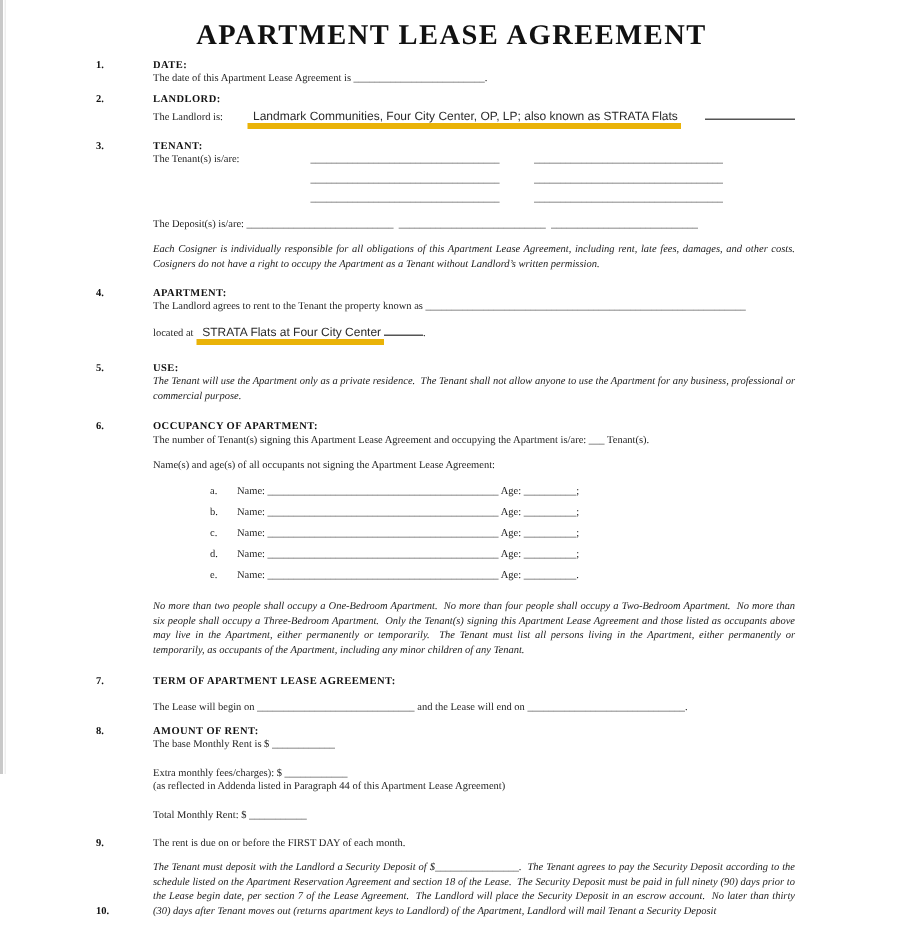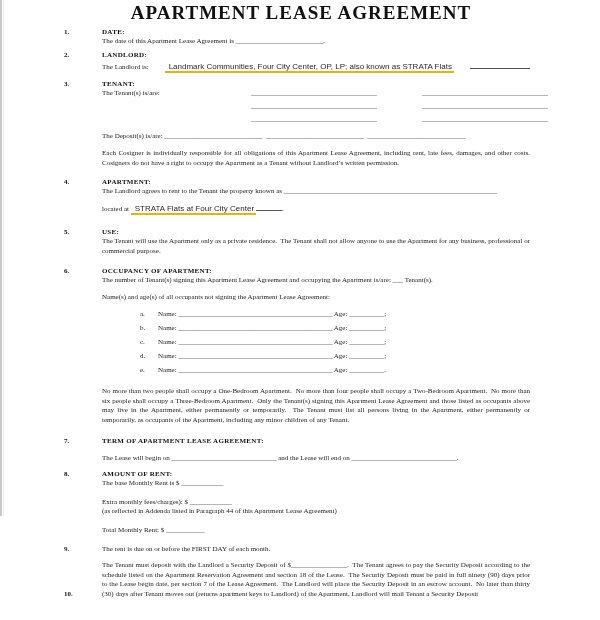--- a/index.html
+++ b/index.html
@@ -14,21 +14,21 @@
     position: relative;
     width: 600px;
     height: 516px;
     background: #ffffff;
     border-left: 2px solid #c9c9c9;
     box-sizing: border-box;
     font-family: "Liberation Serif", serif;
     font-size: 7px;
     line-height: 9px;
     color: #1c1c1c;
-    padding-top: 3px;
+    padding-top: 14px;
   }
   .page:before {
     content: "";
     position: absolute;
     left: 1px; top: 0; bottom: 0;
     width: 1px;
     background: #eeeeee;
   }
   .doc-title {
     text-align: center;
@@ -58,46 +58,47 @@
   .heading {
     font-weight: bold;
     letter-spacing: 0.3px;
     color: #111111;
   }
   .bodyline { white-space: pre-wrap; }
   .para {
     text-align: justify;
     white-space: pre-wrap;
     line-height: 9.5px;
+    font-style: italic;
   }
   .fill {
     font-family: "Liberation Sans", sans-serif;
     font-size: 8px;
     color: #2a2a2a;
-    border-bottom: 2px solid #eab308;
+    border-bottom: 4px solid #eab308;
     padding: 0 2px 0 4px;
     white-space: nowrap;
   }
   .fill-row { display: flex; align-items: baseline; gap: 16px; }
   .fill-tail {
     flex: 1;
     border-bottom: 1px solid #555555;
     height: 8px;
   }
   .tail-short {
     display: inline-block;
     width: 26px;
     border-bottom: 1px solid #555555;
     height: 8px;
     vertical-align: baseline;
   }
   .tenant-grid { display: flex; }
   .tenant-label { width: 105px; flex-shrink: 0; }
   .tenant-rows { display: flex; flex-direction: column; gap: 4px; }
-  .tenant-row { display: flex; gap: 45px; margin-left: 44px; }
+  .tenant-row { display: flex; gap: 23px; }
   .blank-cell { white-space: nowrap; letter-spacing: 0; }
   .occupant-rows { margin-left: 38px; margin-top: 8px; display: flex; flex-direction: column; gap: 5px; }
   .occupant-row { display: flex; }
   .occupant-letter { width: 18px; flex-shrink: 0; }
   .mt-sm { margin-top: 6px; }
   .mt-md { margin-top: 8px; }
   .mt-lg { margin-top: 10px; }
   .mt-xl { margin-top: 12px; }
   .s1 { margin-bottom: 5px; }
   .s2 { margin-bottom: 7px; }

